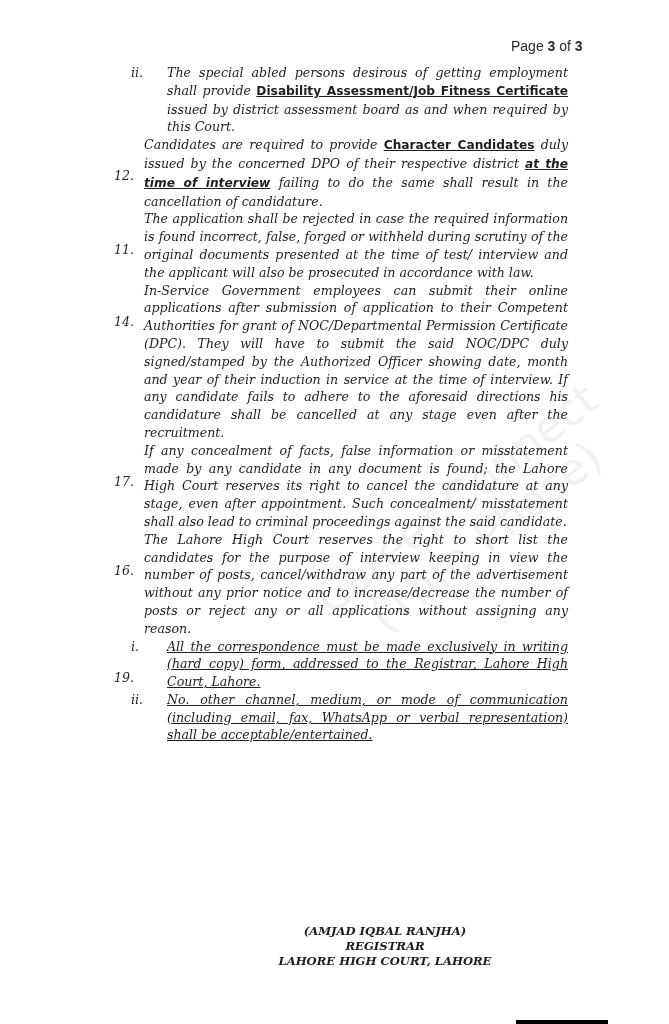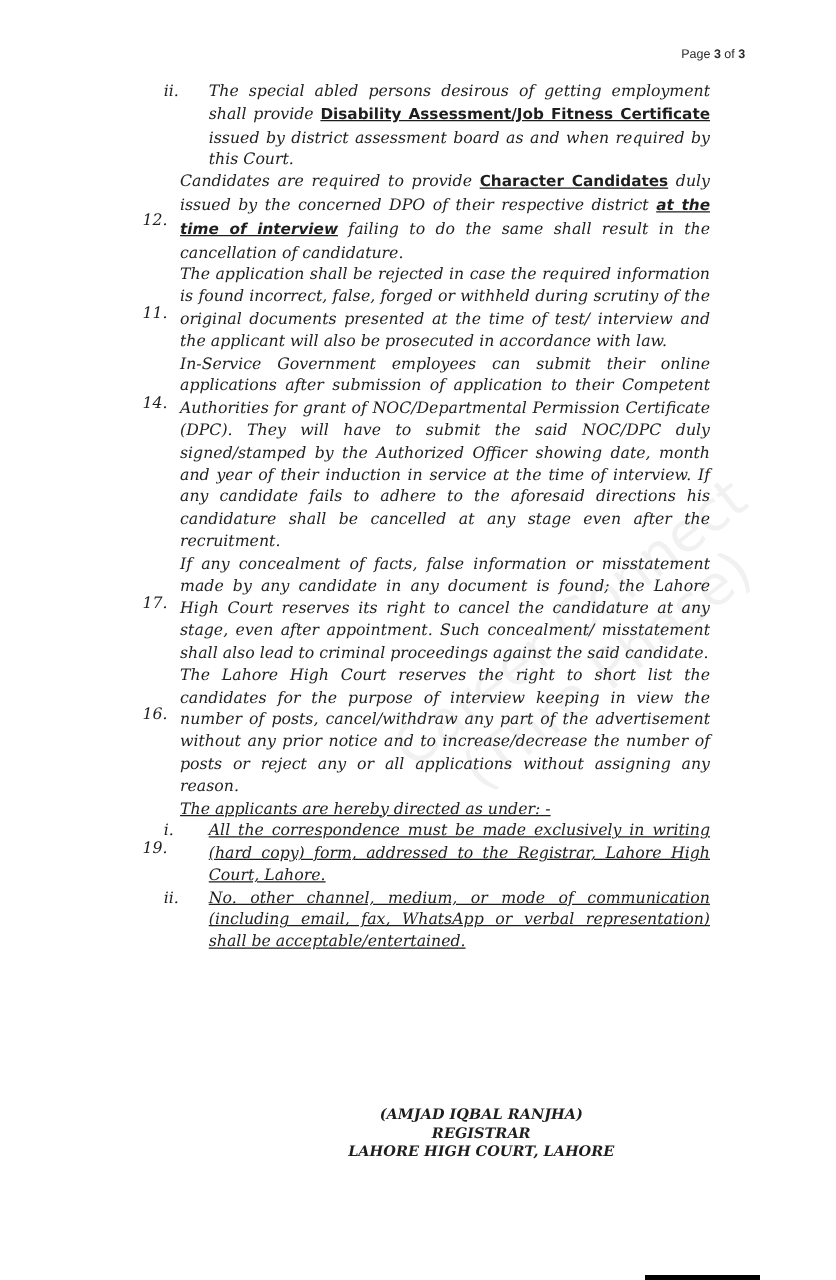--- a/index.html
+++ b/index.html
@@ -1,38 +1,38 @@
 <!DOCTYPE html>
 <html><head>
 <meta charset="utf-8">
 <style>
   html, body { margin: 0; padding: 0; }
   body {
     width: 669px; height: 1024px; background: #ffffff; position: relative; overflow: hidden;
     font-family: "DejaVu Serif", serif; color: #1e1e1e;
   }
   .page-num {
-    position: absolute; top: 38px; left: 545px;
-    font-family: "Liberation Sans", sans-serif; font-size: 10px; color: #2a2a2a;
+    position: absolute; top: 38px; left: 511px;
+    font-family: "Liberation Sans", sans-serif; font-size: 14px; color: #2a2a2a;
   }
   .page-num b { font-weight: bold; }
   .doc {
     position: absolute; left: 114px; top: 64px; width: 454px;
     font-style: italic; font-size: 12.6px; line-height: 17.8px;
   }
   .item { position: relative; padding-left: 30px; text-align: justify; text-align-last: left; }
   .item .num { position: absolute; left: 0; top: 0; font-style: italic; margin-top: 31px; }
   .sub { position: relative; padding-left: 83px; text-align: justify; }
   .sub .num { position: absolute; left: 47px; top: 0; font-style: italic; }
   .sub.subtop { margin-left: -30px; }
   .bold-u { font-weight: bold; font-style: normal; text-decoration: underline; font-family: "DejaVu Sans", sans-serif; font-size: 12.2px; }
   .bold-ui { font-weight: bold; font-style: italic; text-decoration: underline; font-family: "DejaVu Sans", sans-serif; font-size: 12.2px; }
   .u { text-decoration: underline; }
   .sig {
-    position: absolute; top: 884px; left: 250px; width: 270px; text-align: center;
+    position: absolute; top: 924px; left: 250px; width: 270px; text-align: center;
     font-weight: bold; font-style: italic; font-size: 11.6px; line-height: 15px;
   }
   .watermark {
     position: absolute; left: 300px; top: 470px; transform: rotate(-38deg);
     font-family: "DejaVu Sans", sans-serif; font-size: 44px; line-height: 48px; color: rgba(120,120,120,0.10);
     text-align: center; pointer-events: none; white-space: nowrap;
   }
   .footer-bar { position: absolute; left: 516px; top: 1020px; width: 92px; height: 4px; background: #000; }
 </style>
 </head>
@@ -74,21 +74,20 @@
 
   <div class="item">
     <span class="num">16.</span>
     <span>The Lahore High Court reserves the right to short list the candidates for the purpose of interview keeping in view the number of posts, cancel/withdraw any part of the advertisement without any prior notice and to increase/decrease the number of posts or reject any or all applications without assigning any reason.</span>
   </div>
 
 
 
   <div class="item">
     <span class="num">19.</span>
-    <span class="u">The applicants are hereby directed as under: -</span>
   </div>
 
   <div class="sub" style="margin-left:-30px;padding-left:83px;">
     <span class="num">i.</span>
     <span class="u">All the correspondence must be made exclusively in writing (hard copy) form, addressed to the Registrar, Lahore High Court, Lahore.</span>
   </div>
 
   <div class="sub" style="margin-left:-30px;padding-left:83px;">
     <span class="num">ii.</span>
     <span class="u">No. other channel, medium, or mode of communication (including email, fax, WhatsApp or verbal representation) shall be acceptable/entertained.</span>

